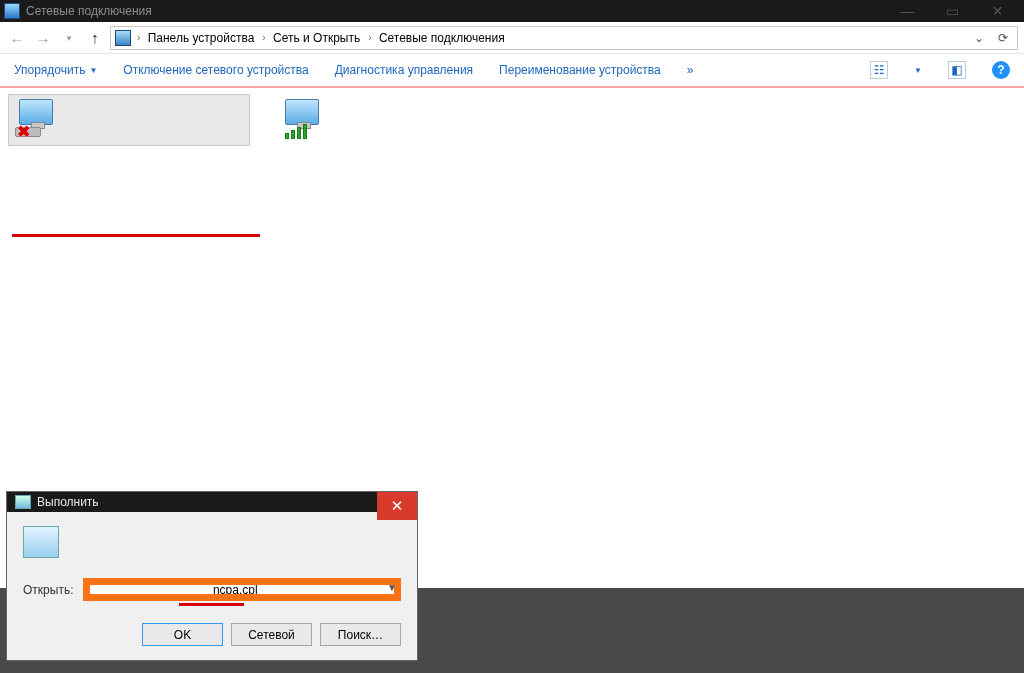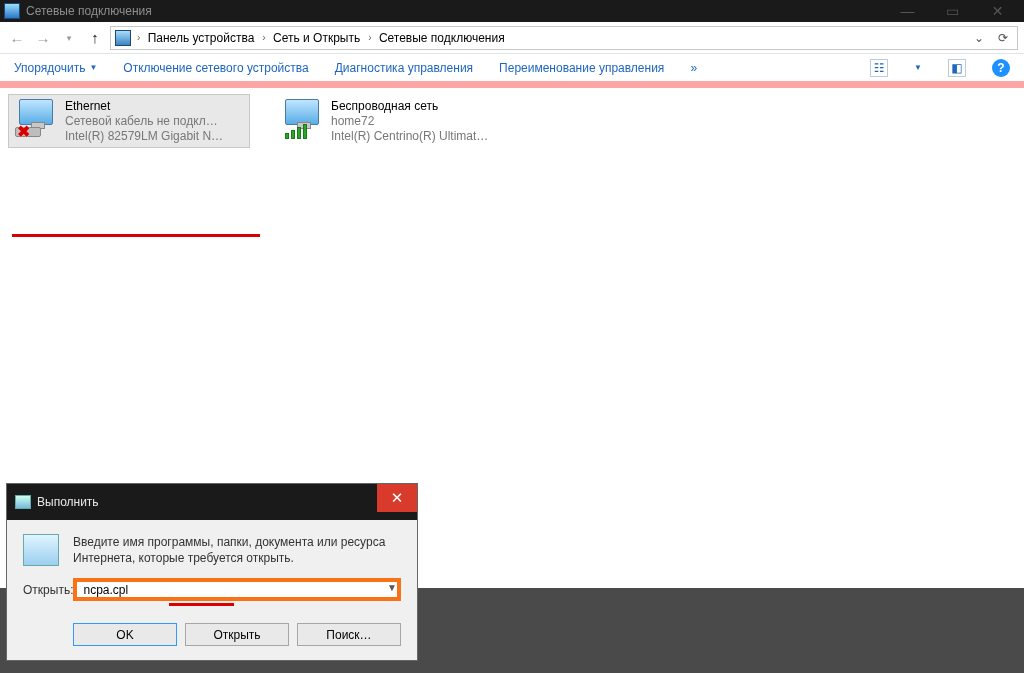--- a/index.html
+++ b/index.html
@@ -78,21 +78,21 @@
     display:flex;align-items:center;
     padding:0 6px;
     color:#888;
     background:#fff;
   }
   .search-box .sicon{margin-left:auto;color:#555;}
   
   .cmdbar {
     height: 34px;
     background:#fff;
-    border-bottom:7px solid #fca5a5;
+    border-bottom:2px solid #fca5a5;
     display:flex;
     align-items:center;
     padding:0 14px;
     gap: 26px;
     color:#1e66bf;
     font-size:12px;
   }
   .cmd-item{display:flex;align-items:center;gap:4px;white-space:nowrap;}
   .cmd-drop{font-size:8px;}
   .cmdbar .spacer{flex:1;}
@@ -159,39 +159,39 @@
     position:absolute;right:8px;bottom:8px;display:flex;gap:4px;
   }
   .status-icon{width:18px;height:14px;border:1px solid #9aa;background:#f0f0f0;}
   
   .run-dialog{
     position:absolute;left:6px;bottom:12px;width:412px;
     background:#f0f0f0;border:1px solid #666;
     box-shadow:none;
   }
   .run-title{
-    height:36px;background:#1a1a1a;color:#e8e8e8;display:flex;align-items:center;padding:0 8px;font-size:12px;
+    height:20px;background:#1a1a1a;color:#e8e8e8;display:flex;align-items:center;padding:0 8px;font-size:12px;
   }
   .run-title .ricon{width:16px;height:14px;border:1px solid #6aa;background:linear-gradient(#cfe,#7bd);margin-right:6px;}
   .run-title .rspacer{flex:1;}
   .run-close{
     position:absolute;right:0;top:0;width:40px;height:28px;background:#d83b2c;color:#fff;display:flex;align-items:center;justify-content:center;font-size:15px;
   }
   .run-body{padding:14px 16px 8px 16px;color:#333;font-size:12px;}
   .run-row1{display:flex;gap:14px;align-items:flex-start;}
   .run-bigicon{width:36px;height:32px;border:1px solid #6aa;background:linear-gradient(#e0f4ff,#9ccff0);flex-shrink:0;}
   .run-desc{line-height:1.35;}
-  .run-row2{display:flex;align-items:center;margin-top:12px;}
+  .run-row2{display:flex;align-items:center;gap:10px;margin-top:20px;}
   .run-label{white-space:nowrap;}
   .run-input-wrap{flex:1;position:relative;}
-  .run-input{width:100%;height:23px;border:4px solid #f97316;padding:2px 20px 2px 6px;font-size:12px;font-family:inherit;}
+  .run-input{width:100%;height:23px;border:7px solid #f97316;padding:2px 20px 2px 6px;font-size:12px;font-family:inherit;text-align:center;}
   .run-input-drop{position:absolute;right:4px;top:4px;color:#555;font-size:10px;}
   .ul2{position:absolute;height:3px;background:#d80000;left:96px;width:65px;bottom:-5px;}
   .run-buttons{display:flex;justify-content:flex-end;gap:8px;padding:14px 16px 14px 16px;}
-  .run-btn{width:104px;height:23px;border:1px solid #a6a6a6;background:#e9e9e9;font-size:12px;}
+  .run-btn{width:81px;height:23px;border:1px solid #a6a6a6;background:#e9e9e9;font-size:12px;}
   .run-btn.default{border:1px solid #3399ff;}
   
   .dark-bg{
     position:absolute;left:0;right:0;top:588px;bottom:0;background:#4a4a4a;
   }
 </style>
 </head>
 <body>
 
 <div class="titlebar">
@@ -219,59 +219,49 @@
   </div>
 </div>
 
 <div class="cmdbar">
   <div class="cmd-item">
     <span>Упорядочить</span>
       <span class="cmd-drop">▼</span>
   </div>
   <div class="cmd-item">Отключение сетевого устройства</div>
   <div class="cmd-item">Диагностика управления</div>
-  <div class="cmd-item">Переименование управления</div>
+  <div class="cmd-item">Переименование устройства</div>
   <div class="cmd-item">»</div>
   <div class="spacer"></div>
   <div class="cmd-icon view">☷</div>
   <span class="cmd-drop" style="color:#1e66bf;">▼</span>
   <div class="cmd-icon" style="border:1px solid #bcd;">◧</div>
   <div class="cmd-help">?</div>
 </div>
 
 <div class="content">
   <div class="items">
 
     <div class="net-item selected">
       <div class="net-icon">
         <div class="monitor"></div>
         <div class="cable"></div>
         <div class="xmark">✖</div>
       </div>
-      <div class="net-text">
-        <div class="net-title">Ethernet</div>
-        <div class="net-status">Сетевой кабель не подкл…</div>
-        <div class="net-adapter">Intel(R) 82579LM Gigabit N…</div>
-      </div>
     </div>
 
     <div class="net-item">
       <div class="net-icon">
         <div class="monitor"></div>
         <div class="bars">
             <span></span>
             <span></span>
             <span></span>
             <span></span>
           </div>
-      </div>
-      <div class="net-text">
-        <div class="net-title">Беспроводная сеть</div>
-        <div class="net-status">home72</div>
-        <div class="net-adapter">Intel(R) Centrino(R) Ultimat…</div>
       </div>
     </div>
   </div>
   <div class="underline-red ul1"></div>
 
   <div class="statusbar">
     <div class="status-icon"></div>
     <div class="status-icon" style="background:#d8e6f2;border-color:#5a8bc0;"></div>
   </div>
 </div>
@@ -281,29 +271,28 @@
 <div class="run-dialog">
   <div class="run-title">
     <div class="ricon"></div>
     <div>Выполнить</div>
     <div class="rspacer"></div>
   </div>
   <div class="run-close">✕</div>
   <div class="run-body">
     <div class="run-row1">
       <div class="run-bigicon"></div>
-      <div class="run-desc">Введите имя программы, папки, документа или ресурса Интернета, которые требуется открыть.</div>
     </div>
     <div class="run-row2">
       <div class="run-label">Открыть:</div>
       <div class="run-input-wrap">
         <input class="run-input" value="ncpa.cpl" style="">
         <div class="run-input-drop">▼</div>
         <div class="ul2"></div>
       </div>
     </div>
   </div>
   <div class="run-buttons">
     <button class="run-btn default">OK</button>
-    <button class="run-btn">Открыть</button>
+    <button class="run-btn">Сетевой</button>
     <button class="run-btn">Поиск…</button>
   </div>
 </div>
 
 </body></html>

